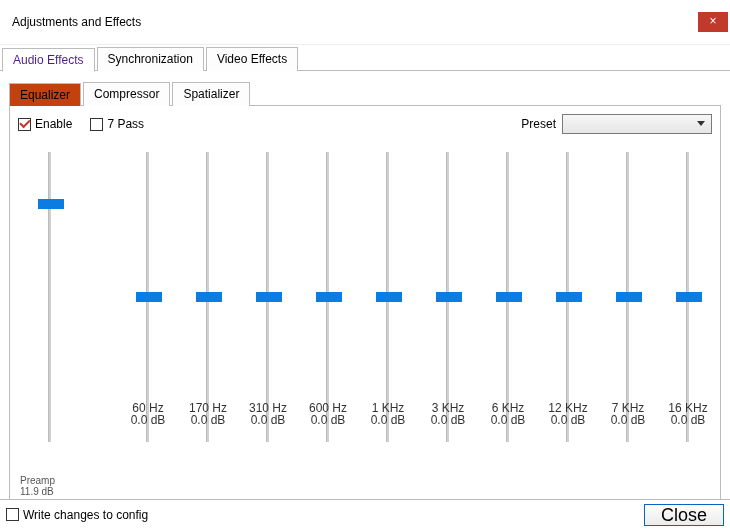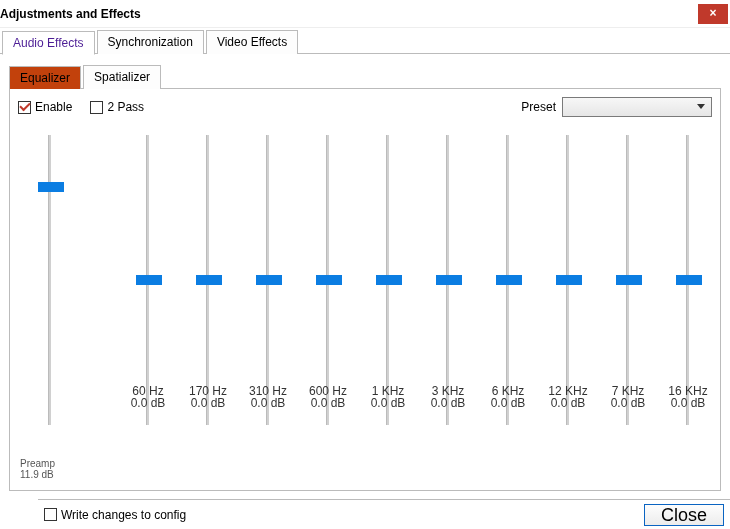--- a/index.html
+++ b/index.html
@@ -8,26 +8,25 @@
     font-family: "Segoe UI", Tahoma, sans-serif;
     font-size: 12px;
     background: #fff;
     color: #000;
     width: 730px;
     height: 529px;
     overflow: hidden;
     position: relative;
   }
   .titlebar {
-    height: 28px;
+    height: 45px;
     display: flex;
     align-items: center;
-    padding: 0 2px 0 0;
+    padding: 0 2px 0 12px;
     border-bottom: 1px solid #eee;
-    font-weight: bold;
   }
   .titlebar .title {
     flex: 1;
     font-size: 12px;
   }
   .close-btn {
     width: 30px;
     height: 20px;
     background: #c0392b;
     color: #fff;
@@ -184,21 +183,20 @@
   }
   .bottom-bar {
     position: absolute;
     left: 0; right: 0; bottom: 0;
     height: 30px;
     border-top: 1px solid #bbb;
     display: flex;
     align-items: center;
     padding: 0 6px;
     background: #fff;
-    margin-left: 38px;
   }
   .close-button {
     width: 80px;
     height: 22px;
     border: 1px solid #0a64c2;
     background: linear-gradient(#fdfdfd,#ececec);
     text-align: center;
     line-height: 20px;
     font-size: 18px;
     margin-left: auto;
@@ -218,31 +216,32 @@
 <div class="outer-tabs">
   <div class="outer-tab selected">Audio Effects</div>
   <div class="outer-tab">Synchronization</div>
   <div class="outer-tab">Video Effects</div>
 </div>
 
 <div class="outer-panel-frame">
 
   <div class="inner-tabs">
     <div class="inner-tab selected">Equalizer</div>
+    <div class="inner-tab">Compressor</div>
     <div class="inner-tab">Spatializer</div>
   </div>
 
   <div class="eq-panel">
 
     <div class="eq-top-row">
       <span class="checkbox checked"></span>
       <span class="chk-label">Enable</span>
 
       <span class="checkbox"></span>
-      <span class="chk-label">2 Pass</span>
+      <span class="chk-label">7 Pass</span>
 
       <span class="spacer"></span>
 
       <span class="preset-label">Preset</span>
       <div class="preset-select">
         <span></span>
         <span class="arrow"></span>
       </div>
     </div>
 

